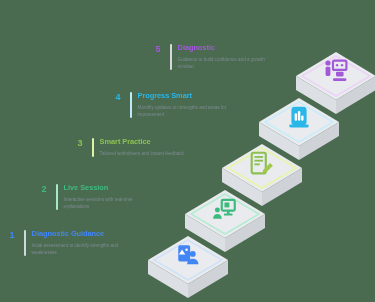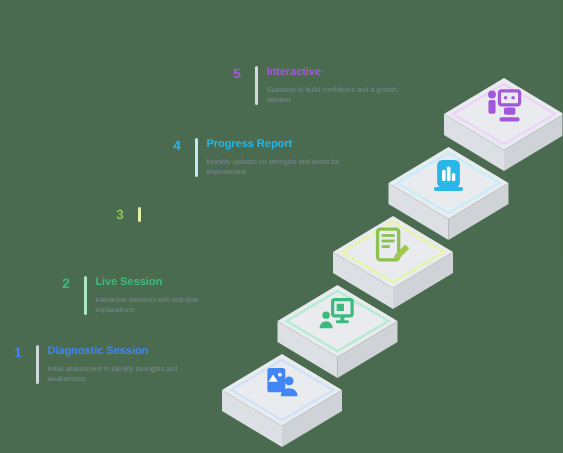--- a/index.html
+++ b/index.html
@@ -184,50 +184,54 @@
         <rect x="9.2" y="18.6" width="12.4" height="2.6" rx="1.2" fill="#a259d9"></rect>
       </svg>
     </div>
 
   </div>
 
   <div class="step-text" id="text-1">
     <div class="step-num" style="color:#4285f4">1</div>
     <div class="accent-bar" style="background:#cfd8dc"></div>
     <div class="step-body">
-      <div class="step-title" style="color:#4285f4">Diagnostic Session</div>
+      <div class="step-title" style="color:#4285f4">Diagnostic Guidance</div>
       <div class="step-desc">Initial assessment to identify strengths and weaknesses</div>
     </div>
   </div>
 
   <div class="step-text" id="text-2">
     <div class="step-num" style="color:#3dbb7e">2</div>
     <div class="accent-bar" style="background:#a8e6c7"></div>
     <div class="step-body">
       <div class="step-title" style="color:#3dbb7e">Live Session</div>
       <div class="step-desc">Interactive sessions with real-time explanations</div>
     </div>
   </div>
 
   <div class="step-text" id="text-3">
     <div class="step-num" style="color:#8cc152">3</div>
     <div class="accent-bar" style="background:#dff2a8"></div>
+    <div class="step-body">
+      <div class="step-title" style="color:#8cc152">Smart Practice</div>
+      <div class="step-desc">Tailored worksheets and instant feedback</div>
+    </div>
   </div>
 
   <div class="step-text" id="text-4">
     <div class="step-num" style="color:#29b6e8">4</div>
     <div class="accent-bar" style="background:#bfe9f7"></div>
     <div class="step-body">
-      <div class="step-title" style="color:#29b6e8">Progress Report</div>
+      <div class="step-title" style="color:#29b6e8">Progress Smart</div>
       <div class="step-desc">Monthly updates on strengths and areas for improvement</div>
     </div>
   </div>
 
   <div class="step-text" id="text-5">
     <div class="step-num" style="color:#a259d9">5</div>
     <div class="accent-bar" style="background:#d8d8dc"></div>
     <div class="step-body">
-      <div class="step-title" style="color:#a259d9">Interactive</div>
+      <div class="step-title" style="color:#a259d9">Diagnostic</div>
       <div class="step-desc">Guidance to build confidence and a growth mindset</div>
     </div>
   </div>
 
 </div>
 
 </body></html>

